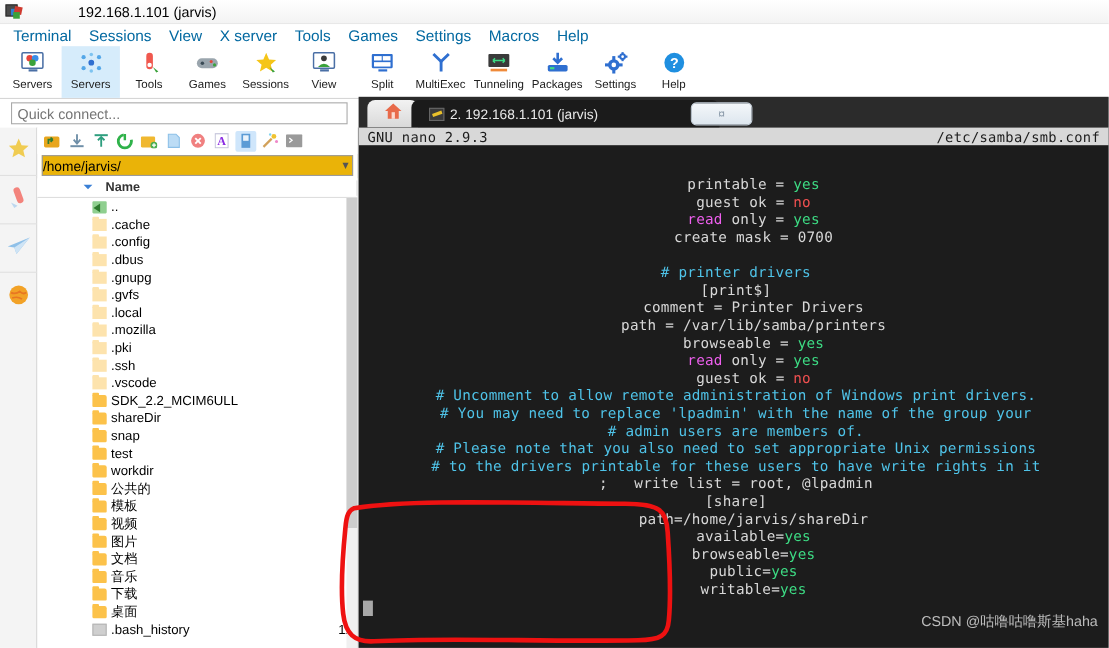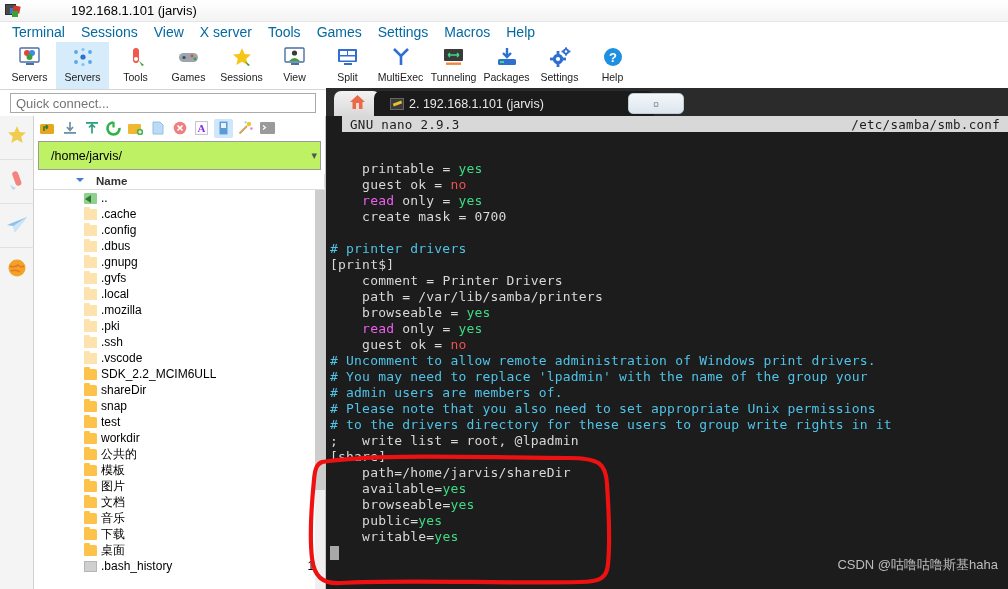--- a/index.html
+++ b/index.html
@@ -91,24 +91,24 @@
     background: #ffffff; border-right: 1px solid #c8c8c8;
   }
   .sftp-tools {
     height: 24px; display:flex; align-items:center; padding-left: 4px; gap: 3px;
     background: #ffffff;
   }
   .tool { width: 19px; height: 19px; display:flex; align-items:center; justify-content:center; cursor: default; border-radius:2px;}
   .tool.sel { background: #cfe6fb; }
 
   .pathrow {
-    margin: 1px 4px 2px 4px; height: 29px;
-    border: 1px solid #9b9b9b; background: #bef264;
+    margin: 1px 4px 2px 4px; height: 19px;
+    border: 1px solid #9b9b9b; background: #eab308;
     display:flex; align-items:center; justify-content:space-between;
-    padding: 0 3px 0 12px;
+    padding: 0 3px 0 0;
   }
   .pathrow .p { font-size: 12.5px; color: #000; }
   .pathrow .cv { font-size: 11px; color: #555; }
 
   .hdrow {
     height: 18px; display:flex; align-items:center;
     border-bottom: 1px solid #dedede; font-size: 11.5px; color: #333;
     background: #fff; position: relative;
   }
   .hdrow .sortarrow { position:absolute; left: 42px; top: 6px; width:0;height:0;
@@ -173,26 +173,25 @@
     position: absolute; left: 326px; top: 116px; width: 682px; height: 473px;
     background: #1c1c1c; overflow: hidden;
     font-family: "DejaVu Sans Mono", "Liberation Mono", monospace;
     font-size: 13px;
   }
   .nano-title {
     height: 16px; background: #d8d8d8; color: #1c1c1c;
     display: flex; align-items: center; justify-content: space-between;
     padding: 0 8px 0 8px; font-size: 12.5px; letter-spacing: 0.3px;
     font-family: "DejaVu Sans Mono", "Liberation Mono", monospace;
-    margin-left: 16px;
   }
   .term-body { position: relative; padding-top: 13px; }
   .tline {
     height: 16px; line-height: 16px; white-space: pre; padding-left: 4px;
-    color: #d4d4d4; letter-spacing: 0.2px;
+    color: #d4d4d4; letter-spacing: 0.2px; text-align: center;
   }
   .c-def  { color: #d8d8d8; }
   .c-grn  { color: #3ddc84; }
   .c-red  { color: #f05050; }
   .c-mag  { color: #ee5fee; }
   .c-cmt  { color: #4fc3e8; }
   .c-sec  { color: #d8d8d8; }
 
   .cursor {
     position: absolute; left: 4px; width: 9px; height: 14px;
@@ -582,20 +581,24 @@
             <span class="fic folder"></span>
             <span>workdir</span>
           </div>
           <div class="frow">
             <span class="fic folder"></span>
             <span>公共的</span>
           </div>
           <div class="frow">
             <span class="fic folder"></span>
             <span>模板</span>
+          </div>
+          <div class="frow">
+            <span class="fic folder"></span>
+            <span>视频</span>
           </div>
           <div class="frow">
             <span class="fic folder"></span>
             <span>图片</span>
           </div>
           <div class="frow">
             <span class="fic folder"></span>
             <span>文档</span>
           </div>
           <div class="frow">
@@ -655,21 +658,21 @@
         <div class="tline"><span></span><span class="c-sec">[print$]</span></div>
         <div class="tline"><span>    </span><span class="c-def">comment = Printer Drivers</span></div>
         <div class="tline"><span>    </span><span class="c-def">path = /var/lib/samba/printers</span></div>
         <div class="tline"><span>    </span><span class="c-def">browseable = </span><span class="c-grn">yes</span></div>
         <div class="tline"><span>    </span><span class="c-mag">read</span><span class="c-def"> only = </span><span class="c-grn">yes</span></div>
         <div class="tline"><span>    </span><span class="c-def">guest ok = </span><span class="c-red">no</span></div>
         <div class="tline"><span></span><span class="c-cmt"># Uncomment to allow remote administration of Windows print drivers.</span></div>
         <div class="tline"><span></span><span class="c-cmt"># You may need to replace 'lpadmin' with the name of the group your</span></div>
         <div class="tline"><span></span><span class="c-cmt"># admin users are members of.</span></div>
         <div class="tline"><span></span><span class="c-cmt"># Please note that you also need to set appropriate Unix permissions</span></div>
-        <div class="tline"><span></span><span class="c-cmt"># to the drivers directory for these users to group write rights in it</span></div>
+        <div class="tline"><span></span><span class="c-cmt"># to the drivers printable for these users to have write rights in it</span></div>
         <div class="tline"><span></span><span class="c-def">;   write list = root, @lpadmin</span></div>
         <div class="tline"><span></span><span class="c-sec">[share]</span></div>
         <div class="tline"><span>    </span><span class="c-def">path=/home/jarvis/shareDir</span></div>
         <div class="tline"><span>    </span><span class="c-def">available=</span><span class="c-grn">yes</span></div>
         <div class="tline"><span>    </span><span class="c-def">browseable=</span><span class="c-grn">yes</span></div>
         <div class="tline"><span>    </span><span class="c-def">public=</span><span class="c-grn">yes</span></div>
         <div class="tline"><span>    </span><span class="c-def">writable=</span><span class="c-grn">yes</span></div>
         <div class="cursor" style="top: 414px;"></div>
       </div>
   </div>

